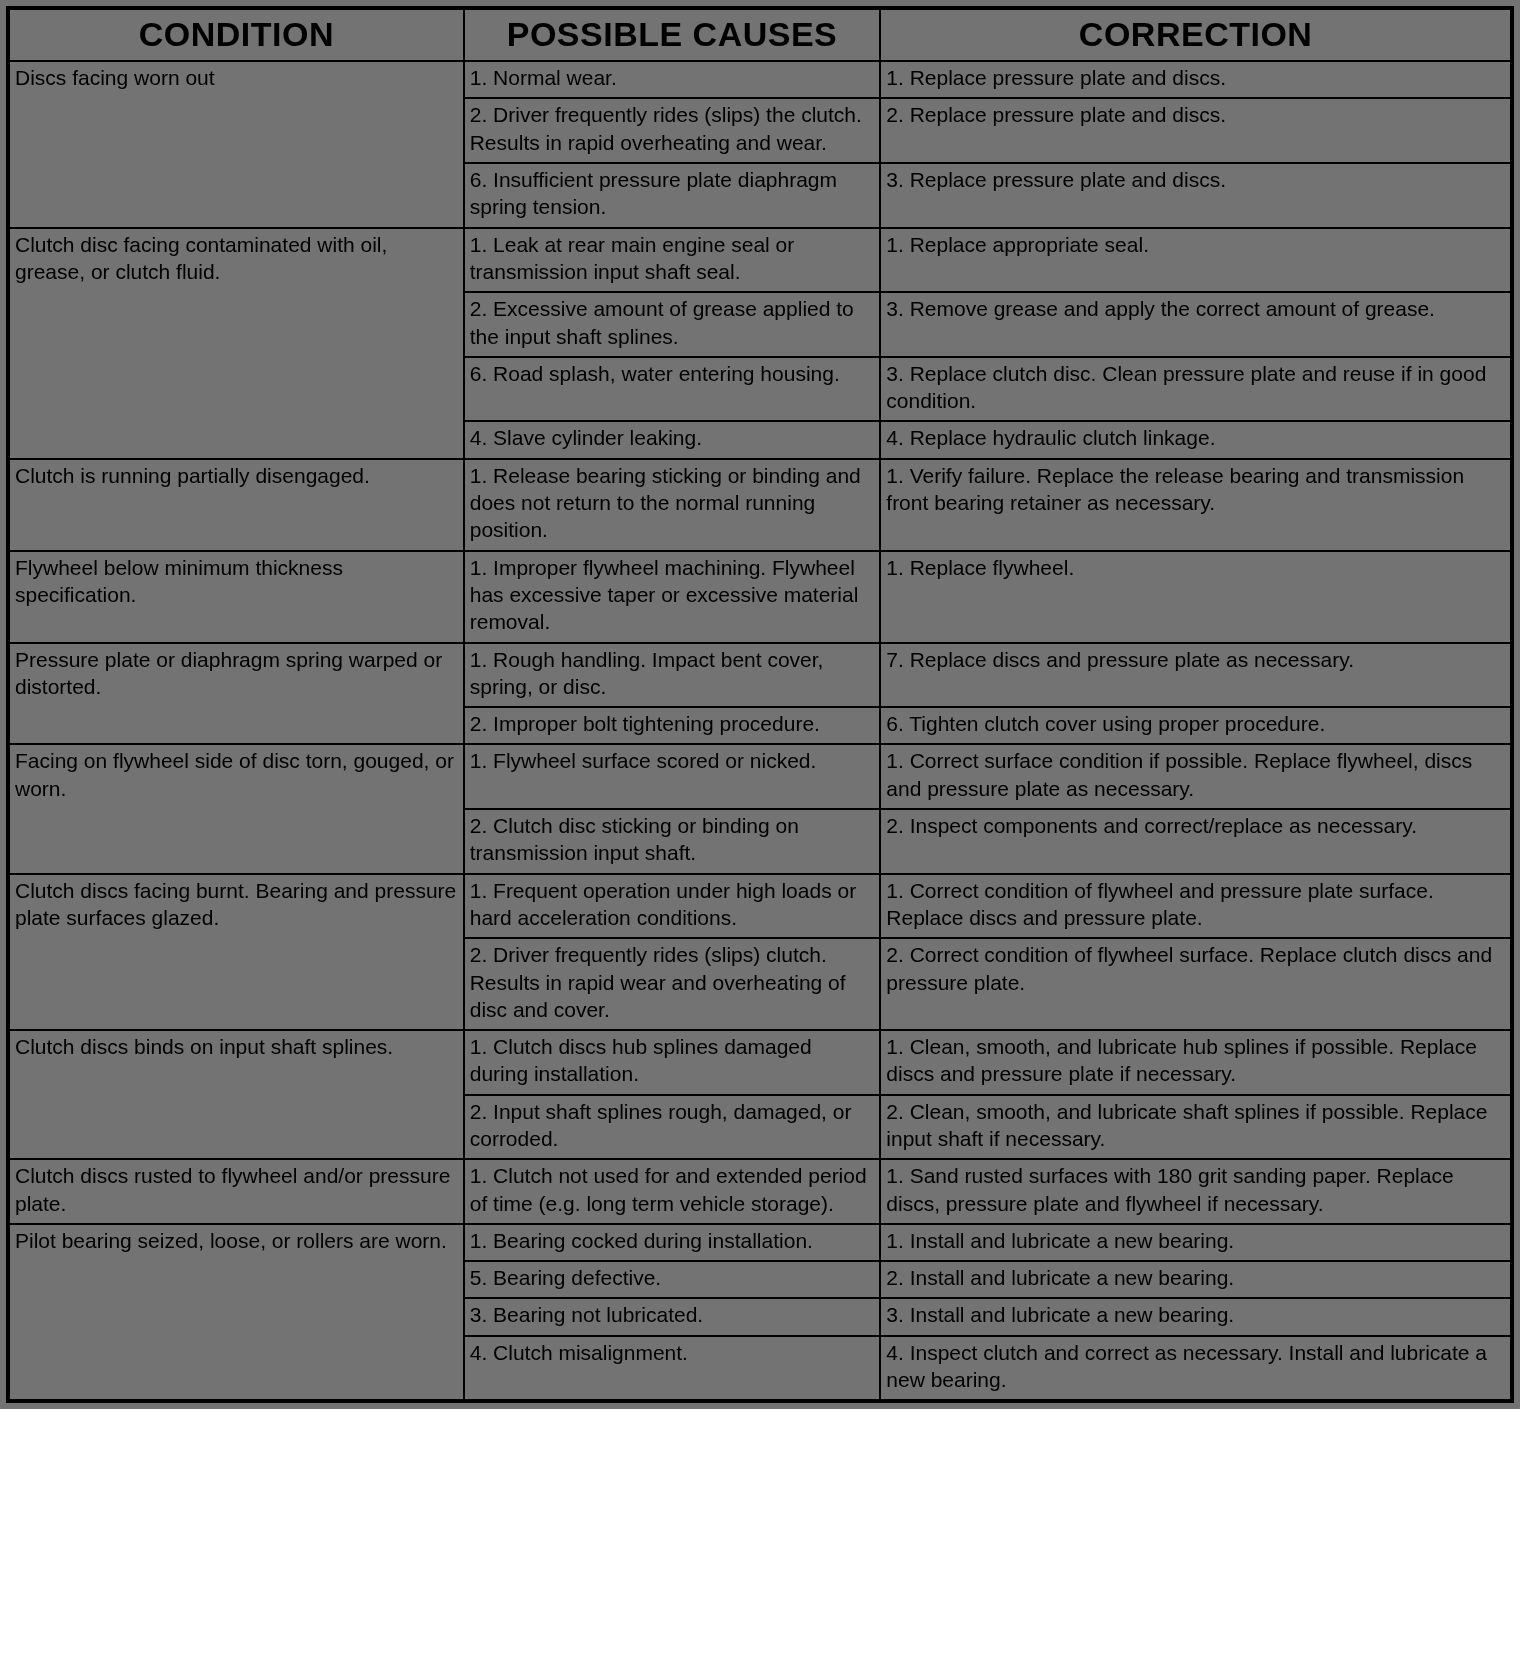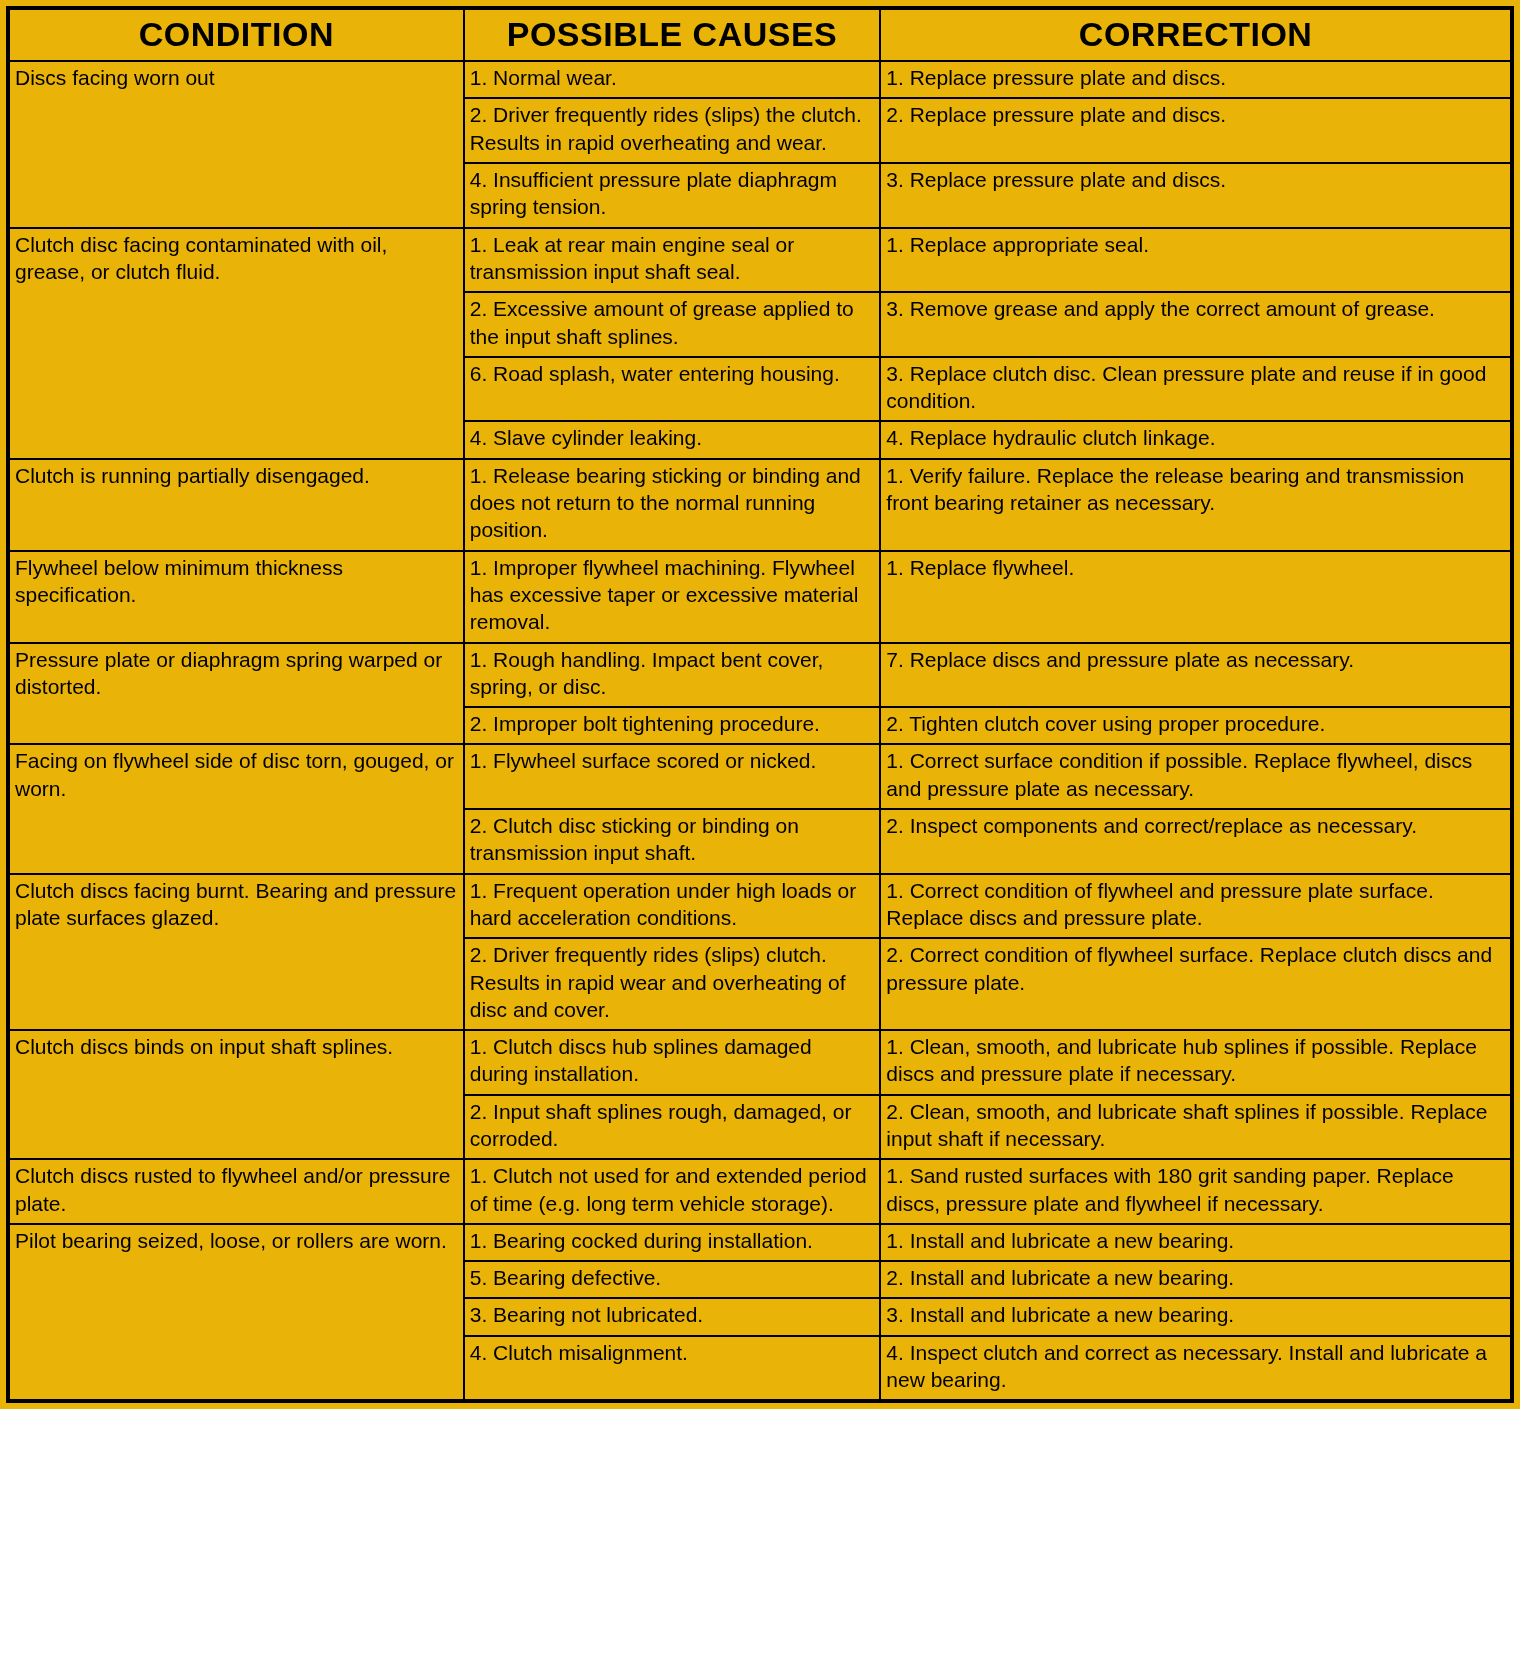--- a/index.html
+++ b/index.html
@@ -6,21 +6,21 @@
     margin: 0;
     padding: 0;
     background: #ffffff;
     color: #000000;
     font-family: "Liberation Sans", "DejaVu Sans", sans-serif;
   }
   .page {
     width: 1520px;
     box-sizing: border-box;
     padding: 6px;
-    background: #eab308;
+    background: #737373;
   }
   table.trouble-table {
     width: 100%;
     border-collapse: collapse;
     table-layout: fixed;
     border: 4px solid #000000;
   }
   table.trouble-table th,
   table.trouble-table td {
     border: 2px solid #000000;
@@ -63,21 +63,21 @@
         <tr>
           <td class="cond" rowspan="3">Discs facing worn out</td>
           <td class="cause">1. Normal wear.</td>
           <td class="corr">1. Replace pressure plate and discs.</td>
         </tr>
         <tr>
           <td class="cause">2. Driver frequently rides (slips) the clutch. Results in rapid overheating and wear.</td>
           <td class="corr">2. Replace pressure plate and discs.</td>
         </tr>
         <tr>
-          <td class="cause">4. Insufficient pressure plate diaphragm spring tension.</td>
+          <td class="cause">6. Insufficient pressure plate diaphragm spring tension.</td>
           <td class="corr">3. Replace pressure plate and discs.</td>
         </tr>
         <tr>
           <td class="cond" rowspan="4">Clutch disc facing contaminated with oil, grease, or clutch fluid.</td>
           <td class="cause">1. Leak at rear main engine seal or transmission input shaft seal.</td>
           <td class="corr">1. Replace appropriate seal.</td>
         </tr>
         <tr>
           <td class="cause">2. Excessive amount of grease applied to the input shaft splines.</td>
           <td class="corr">3. Remove grease and apply the correct amount of grease.</td>
@@ -100,21 +100,21 @@
           <td class="cause">1. Improper flywheel machining. Flywheel has excessive taper or excessive material removal.</td>
           <td class="corr">1. Replace flywheel.</td>
         </tr>
         <tr>
           <td class="cond" rowspan="2">Pressure plate or diaphragm spring warped or distorted.</td>
           <td class="cause">1. Rough handling. Impact bent cover, spring, or disc.</td>
           <td class="corr">7. Replace discs and pressure plate as necessary.</td>
         </tr>
         <tr>
           <td class="cause">2. Improper bolt tightening procedure.</td>
-          <td class="corr">2. Tighten clutch cover using proper procedure.</td>
+          <td class="corr">6. Tighten clutch cover using proper procedure.</td>
         </tr>
         <tr>
           <td class="cond" rowspan="2">Facing on flywheel side of disc torn, gouged, or worn.</td>
           <td class="cause">1. Flywheel surface scored or nicked.</td>
           <td class="corr">1. Correct surface condition if possible. Replace flywheel, discs and pressure plate as necessary.</td>
         </tr>
         <tr>
           <td class="cause">2. Clutch disc sticking or binding on transmission input shaft.</td>
           <td class="corr">2. Inspect components and correct/replace as necessary.</td>
         </tr>

